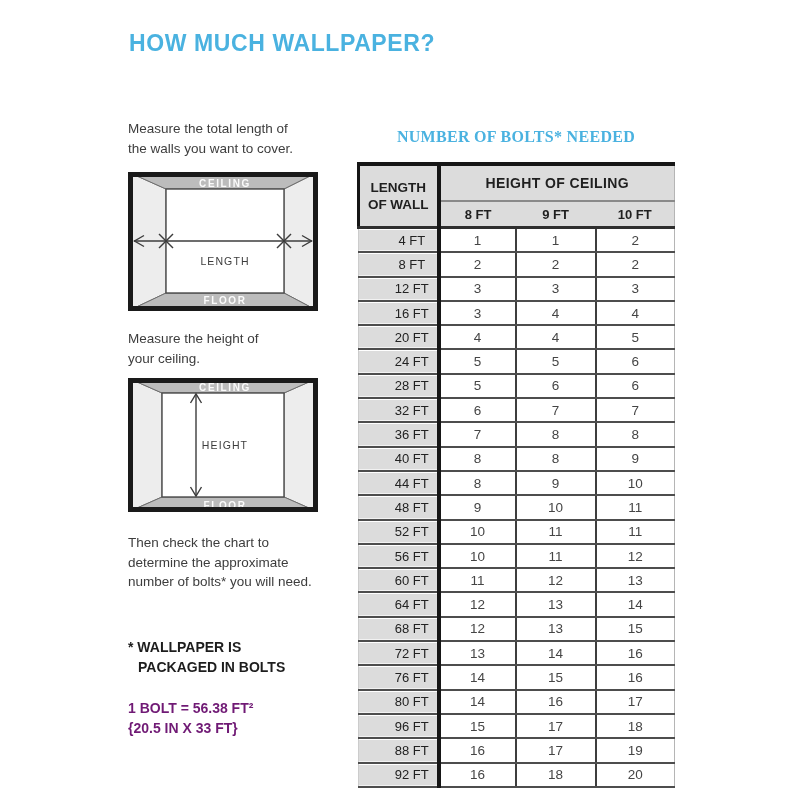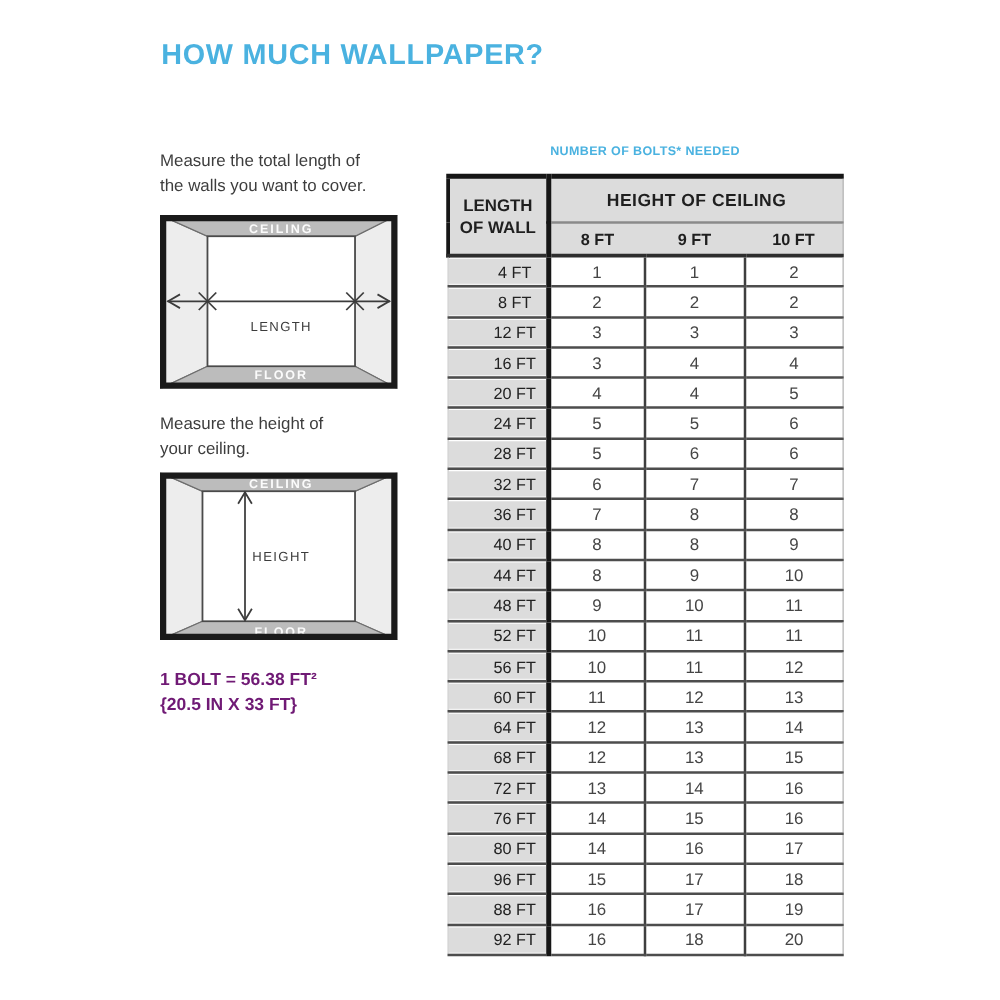--- a/index.html
+++ b/index.html
@@ -46,23 +46,24 @@
   .room-svg .dim-text  { font-size: 10.5px; fill: #3c3c3c; letter-spacing: 1.1px; }
   .room-svg .wall  { fill: #ededed; stroke: #6e6e6e; stroke-width: 1; }
   .room-svg .band  { fill: #bcbcbc; stroke: #6e6e6e; stroke-width: 1; }
   .room-svg .inner { fill: #ffffff; stroke: #4a4a4a; stroke-width: 1.4; }
   .room-svg .frame { fill: none; stroke: #1a1a1a; stroke-width: 5; }
   .room-svg .dim   { stroke: #3c3c3c; stroke-width: 1.4; fill: none; }
 
   
   .right-col { position: absolute; left: 357px; top: 112px; width: 318px; }
   .table-heading {
-    margin: 4px; text-align: center;
-    font-size: 10px; font-weight: bold; letter-spacing: 0.3px;
+    margin: 16px; text-align: center;
+    font-size: 16px; font-weight: bold; letter-spacing: 0.3px;
     color: #4ab2e0;
+    font-family: Liberation Serif, serif;
   }
   table.bolts {
     margin-top: 12px; border-collapse: collapse; table-layout: fixed;
     width: 316px; border-top: 4px solid #161616;
   }
   .bolts col.c1 { width: 80px; }
   .bolts col.c2 { width: 77px; }
   .bolts col.c3 { width: 80px; }
   .bolts col.c4 { width: 79px; }
   .bolts th, .bolts td { padding: 0; text-align: center; vertical-align: middle; }
@@ -143,21 +144,26 @@
       <text class="band-text" x="97" y="130.5" text-anchor="middle">FLOOR</text>
       <g>
         <line class="dim" x1="68" y1="16" x2="68" y2="118"></line>
         <path class="dim" d="M62.5,25 L68,15.8 L73.5,25"></path>
         <path class="dim" d="M62.5,109 L68,118.2 L73.5,109"></path>
       </g>
       <text class="dim-text" x="97" y="71" text-anchor="middle">HEIGHT</text>
       <rect class="frame" x="2.5" y="2.5" width="185" height="129"></rect>
     </svg>
 
-
+    <p class="step s3">Then check the chart to
+determine the approximate
+number of bolts* you will need.</p>
+
+    <p class="footnote">* WALLPAPER IS
+PACKAGED IN BOLTS</p>
 
     <p class="bolt-spec">1 BOLT = 56.38 FT²
 {20.5 IN X 33 FT}</p>
   </div>
 
   <div class="right-col">
     <h2 class="table-heading">NUMBER OF BOLTS* NEEDED</h2>
 
     <table class="bolts">
       <colgroup>

